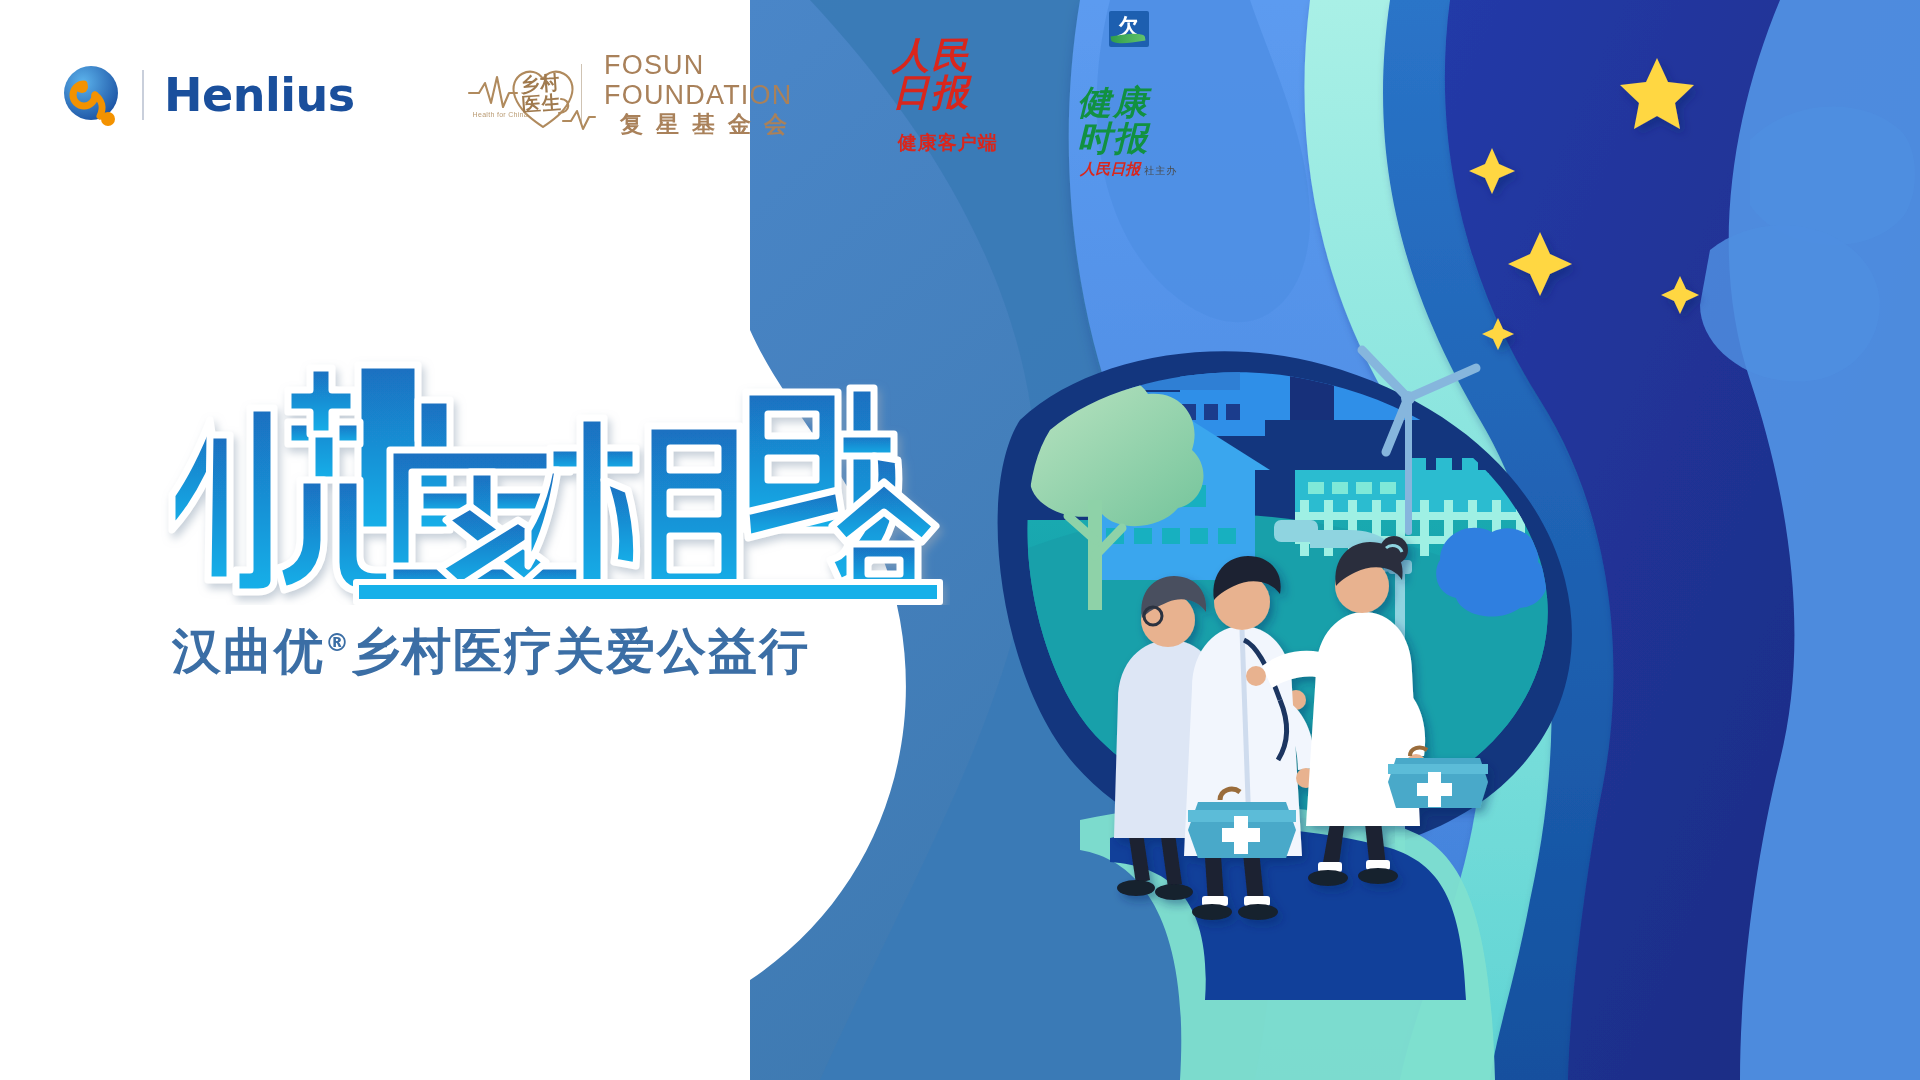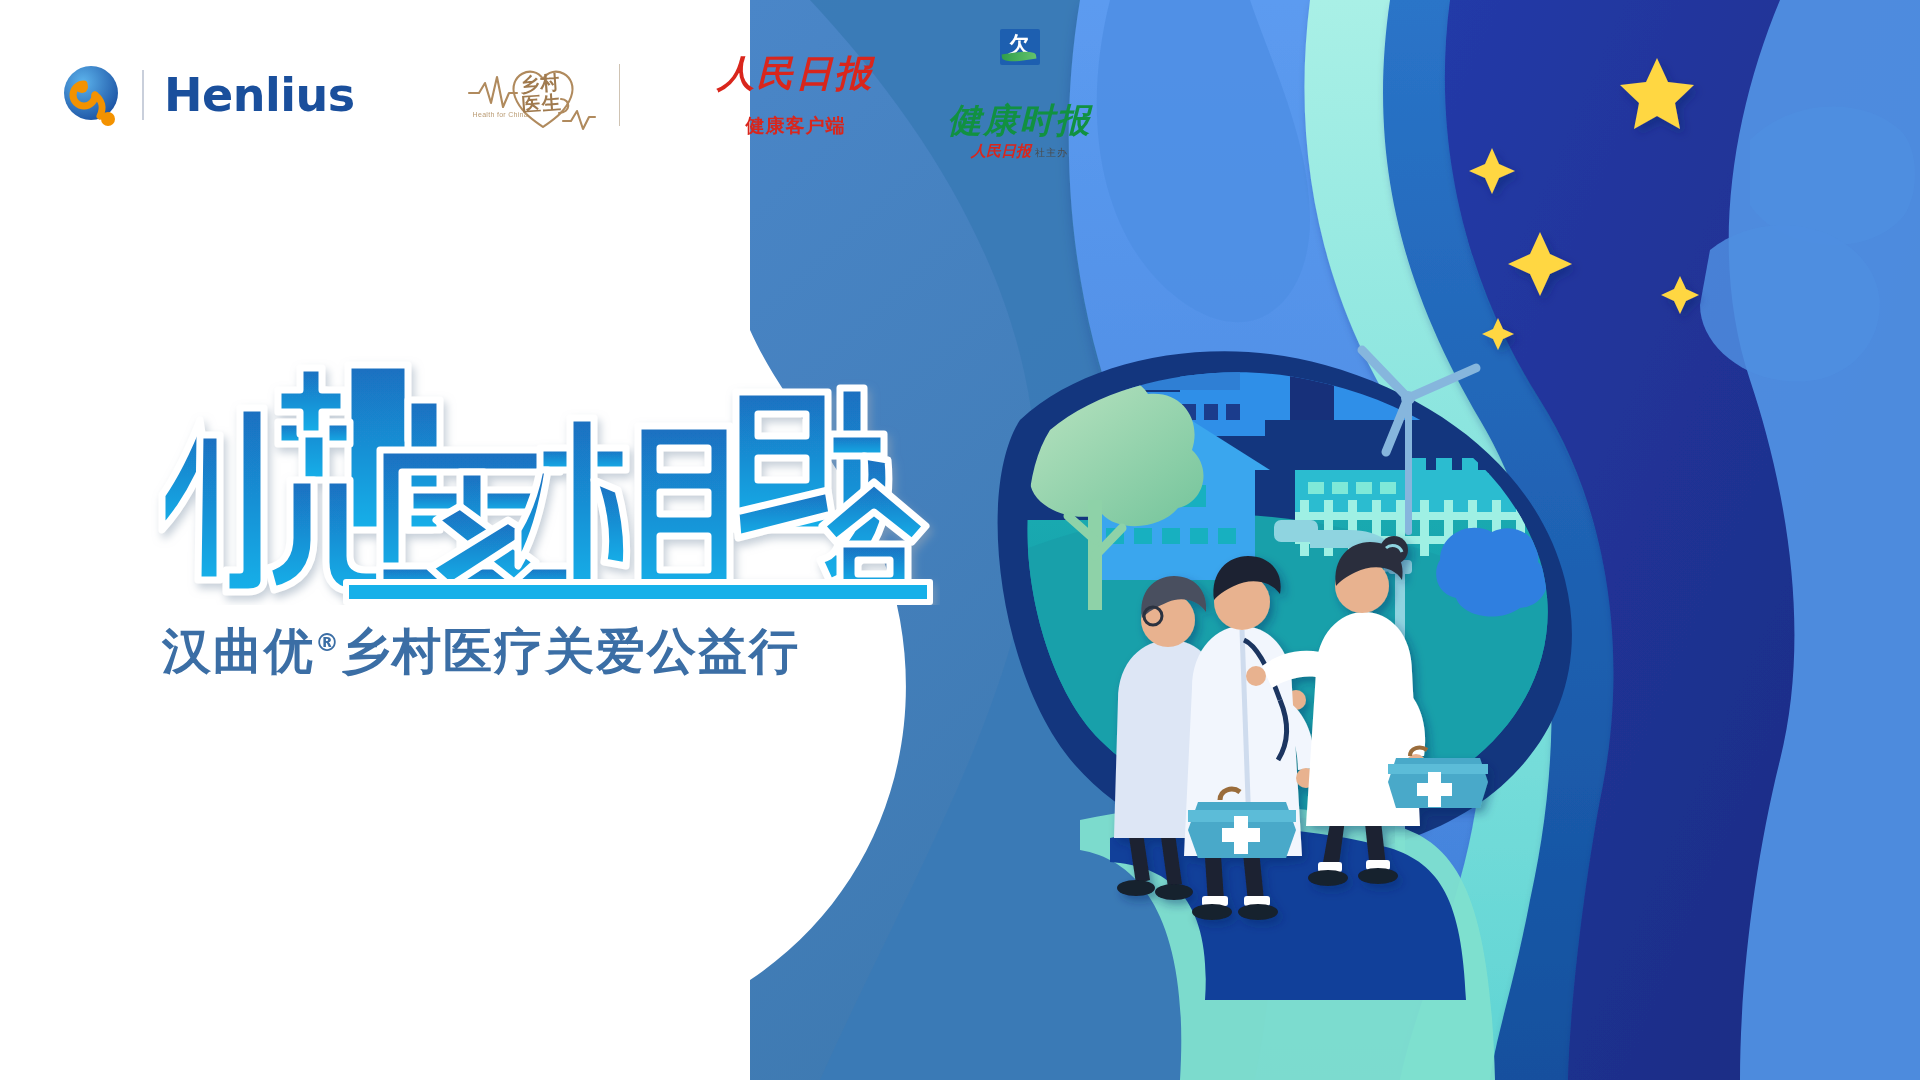--- a/index.html
+++ b/index.html
@@ -52,21 +52,21 @@
     letter-spacing:13px;line-height:1.25;font-weight:600;
   }
 
   
   #pdaily{margin-left:76px;display:flex;flex-direction:column;align-items:center;}
   #pdaily .big{
     font-family:"DejaVu Serif","Liberation Serif",serif;font-size:37px;color:#d9261c;
     font-weight:700;letter-spacing:2px;line-height:1;font-style:italic;
   }
   #pdaily .small{
-    font-family:Liberation Sans, sans-serif;font-size:19px;color:#d9261c;
+    font-family:Liberation Mono, monospace;font-size:19px;color:#d9261c;
     font-weight:700;letter-spacing:1px;margin-top:24px;line-height:1;
   }
 
   
   #htimes{margin-left:74px;display:flex;flex-direction:column;align-items:center;position:relative;}
   #htimes .icon{
     width:40px;height:36px;background:#1d5fb0;border-radius:2px;position:relative;margin-bottom:2px;
     display:flex;align-items:center;justify-content:center;overflow:hidden;
   }
   #htimes .icon .glyph{
@@ -86,21 +86,21 @@
   #htimes .sub .red{
     font-family:"DejaVu Serif","Liberation Serif",serif;font-size:15px;color:#d9261c;
     font-weight:700;font-style:italic;letter-spacing:0px;
   }
   #htimes .sub .gray{
     font-family:"DejaVu Sans","Liberation Sans",sans-serif;font-size:10px;color:#4a4a4a;
     letter-spacing:1px;
   }
 
   
-  #titlewrap{position:absolute;left:140px;top:330px;width:800px;}
+  #titlewrap{position:absolute;left:150px;top:330px;width:800px;}
   #titleSvg{display:block;width:800px;height:275px;}
   #subtitle{
     margin-top:14px;
     font-family:"DejaVu Sans","Liberation Sans",sans-serif;
     font-size:49px;font-weight:700;color:#3b6ea5;letter-spacing:2px;
     white-space:nowrap;padding-left:22px;
   }
   #subtitle .reg{font-size:24px;vertical-align:super;}
 </style>
 </head>
@@ -425,20 +425,24 @@
       </svg>
       <div class="cn">
         <span>乡村</span><br>
         <span>医生</span>
       </div>
       <div class="en">Health for China</div>
     </div>
 
     <div class="vdiv"></div>
 
+    <div id="fosun" class="logo">
+      <div class="en">FOSUN FOUNDATION</div>
+      <div class="cn">复星基金会</div>
+    </div>
 
     <div id="pdaily" class="logo">
       <div class="big">人民日报</div>
       <div class="small">健康客户端</div>
     </div>
 
     <div id="htimes" class="logo">
       <div class="icon">
         <span class="glyph">欠</span>
         <span class="leaf"></span>

